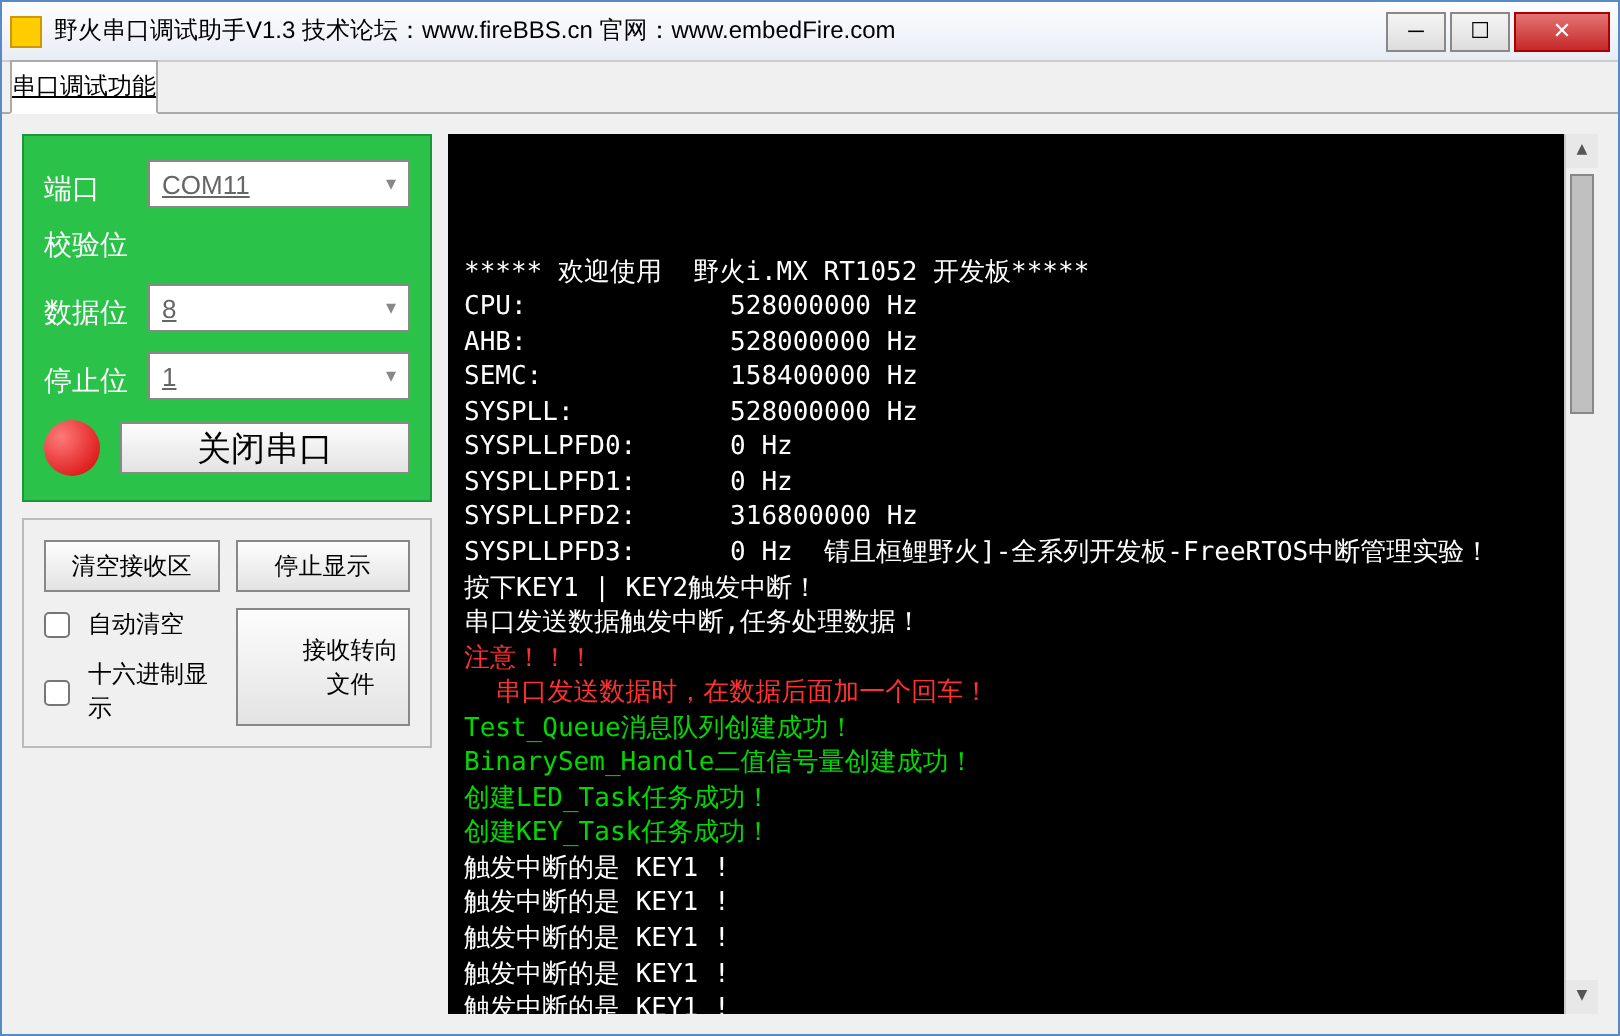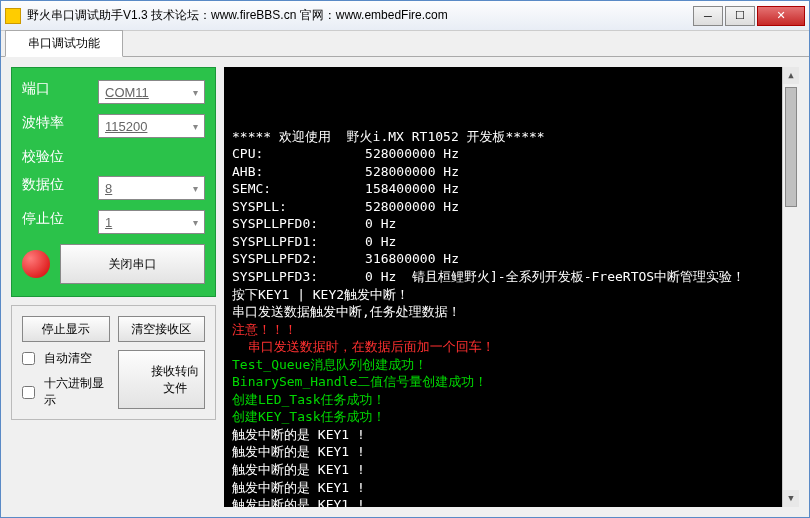--- a/index.html
+++ b/index.html
@@ -9,35 +9,35 @@
 
 .titlebar { height: 30px; background: linear-gradient(#fdfdfe, #e8edf5); display: flex; align-items: center; padding: 0 4px; border-bottom: 1px solid #ccc; }
 .titlebar .icon { width: 16px; height: 16px; background: #ffcc00; margin-right: 6px; border: 1px solid #cc9900; }
 .titlebar .title-text { flex: 0 0 auto; font-size: 12px; }
 .titlebar .spacer { flex: 1; }
 .winbtns { display: flex; gap: 2px; }
 .winbtn { width: 30px; height: 20px; border: 1px solid #888; background: linear-gradient(#f5f5f5,#ddd); display: flex; align-items: center; justify-content: center; font-size: 11px; cursor: pointer; }
 .winbtn.close { width: 48px; background: linear-gradient(#e57373,#c62828); border-color:#a00; color:#fff; }
 
 .tabbar { height: 26px; background: #f0f0f0; display: flex; align-items: flex-end; padding: 0 4px; border-bottom: 1px solid #aaa; }
-.tab { padding: 4px 22px; background: #fff; border: 1px solid #aaa; border-bottom: 1px solid #fff; position: relative; top: 1px; font-size: 12px; cursor: pointer; }
+.tab { padding: 4px 0; background: #fff; border: 1px solid #aaa; border-bottom: 1px solid #fff; position: relative; top: 1px; font-size: 12px; cursor: pointer; text-decoration: underline; }
 
 .content { flex: 1; display: flex; padding: 10px; gap: 8px; background: #f0f0f0; overflow: hidden; }
 
 .left { width: 205px; display: flex; flex-direction: column; gap: 8px; }
 .panel-green { background: #2bc24a; padding: 12px 10px; border: 1px solid #1a9838; }
-.row { display: flex; align-items: flex-start; margin-bottom: 10px; gap: 24px; }
+.row { display: flex; align-items: flex-end; margin-bottom: 10px; }
 .row:last-child { margin-bottom: 0; }
 .row-label { width: 52px; color: #fff; font-size: 14px; }
 .combo { flex: 1; height: 24px; background: #fff; border: 1px solid #888; display: flex; align-items: center; padding: 0 6px; color: #666; font-size: 13px; cursor: pointer; position: relative; text-decoration: underline; }
 .combo::after { content: "▾"; position: absolute; right: 6px; color: #888; font-size: 10px; }
 
 .led-row { display: flex; align-items: center; gap: 10px; margin-top: 4px;}
 .led { width: 28px; height: 28px; border-radius: 50%; background: radial-gradient(circle at 30% 30%, #ff7a7a, #d40000); }
-.btn { flex: 1; height: 40px; background: linear-gradient(#fdfdfd,#e3e3e3); border: 1px solid #888; font-size: 12px; cursor: pointer; }
+.btn { flex: 1; height: 26px; background: linear-gradient(#fdfdfd,#e3e3e3); border: 1px solid #888; font-size: 17px; cursor: pointer; }
 
 .panel-grey { background: #f0f0f0; border: 1px solid #bbb; padding: 10px; display: grid; grid-template-columns: 1fr 1fr; gap: 8px; }
 .btn2 { height: 26px; background: linear-gradient(#fdfdfd,#e3e3e3); border: 1px solid #888; font-size: 12px; cursor: pointer; }
 .btn2.tall { grid-row: span 2; height: auto; padding-left: 28px; }
 .chk { display: flex; align-items: center; gap: 9px; font-size: 12px; cursor: pointer; }
 .chk input { margin: 0; }
 
 .terminal { flex: 1; background: #000; color: #fff; font-family: "SimSun", "Consolas", monospace; font-size: 13px; padding: 8px; overflow: hidden; white-space: pre; line-height: 1.35; position: relative; }
 .terminal .green { color: #00d800; }
 .terminal .red { color: #ff3030; }
@@ -68,43 +68,39 @@
 
   <div class="content">
     <div class="left">
 
       <div class="panel-green">
         <div class="row">
           <div class="row-label">端口</div>
           <div class="combo">COM11</div>
         </div>
         <div class="row">
-          <div class="row-label">波特率</div>
-          <div class="combo">115200</div>
-        </div>
-        <div class="row">
           <div class="row-label">校验位</div>
         </div>
         <div class="row">
           <div class="row-label">数据位</div>
           <div class="combo">8</div>
         </div>
         <div class="row">
           <div class="row-label">停止位</div>
           <div class="combo">1</div>
         </div>
         <div class="led-row">
           <div class="led"></div>
           <button class="btn">关闭串口</button>
         </div>
       </div>
 
       <div class="panel-grey">
+        <button class="btn2">清空接收区</button>
         <button class="btn2">停止显示</button>
-        <button class="btn2">清空接收区</button>
         <label class="chk">
           <input type="checkbox" style="">
           <span>自动清空</span>
         </label>
         <button class="btn2 tall">接收转向文件</button>
         <label class="chk">
           <input type="checkbox" style="">
           <span>十六进制显示</span>
         </label>
       </div>

